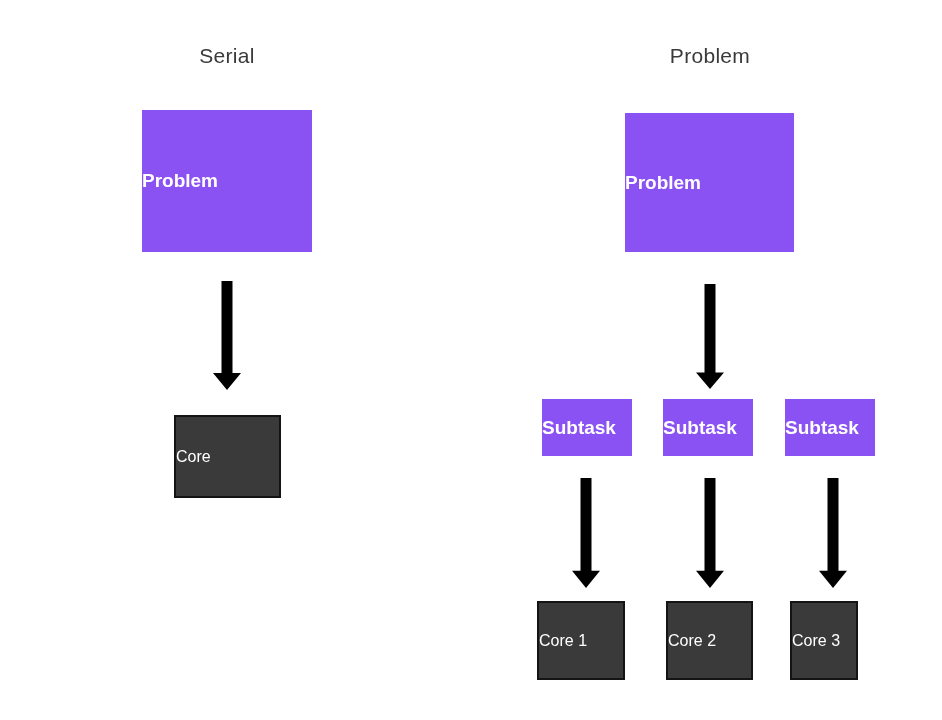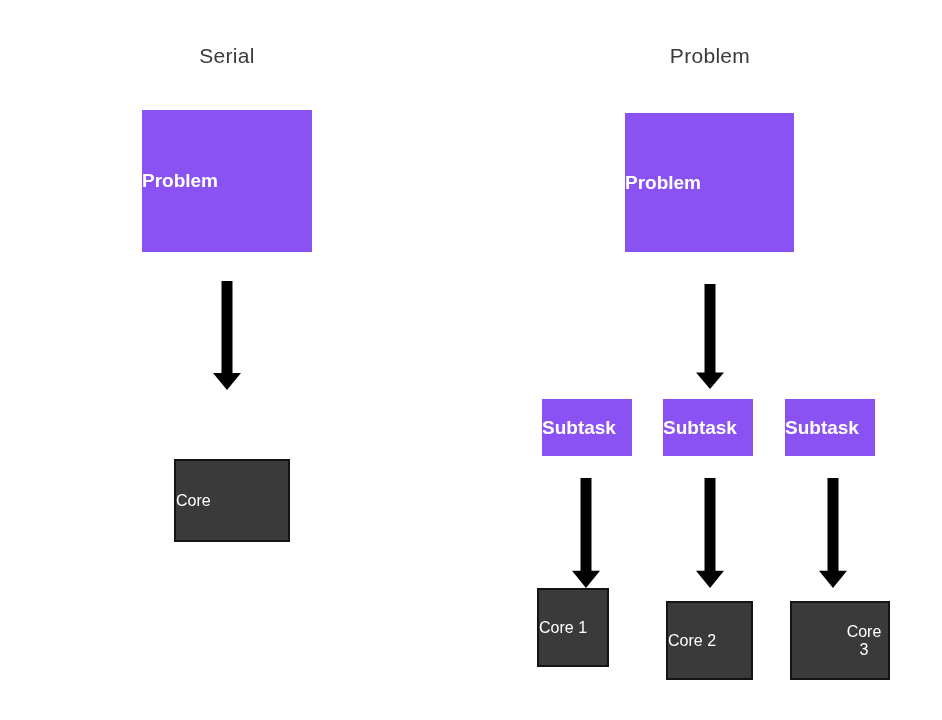--- a/index.html
+++ b/index.html
@@ -67,21 +67,21 @@
   <div class="col-title" style="left:127px;top:44px;">Serial</div>
 
   <div class="box problem-box" style="left:142px;top:110px;width:170px;height:142px;">
     <span>Problem</span>
   </div>
 
   <svg class="arrow" style="left:213px;top:281px;" width="28" height="109" viewBox="0 0 28 109" preserveAspectRatio="none">
     <path d="M8.5 0 L19.5 0 L19.5 92 L28 92 L14 109 L0 92 L8.5 92 Z"></path>
   </svg>
 
-  <div class="box core-box" style="left:174px;top:415px;width:116px;height:83px;margin-top:44px;">
+  <div class="box core-box" style="left:174px;top:415px;width:107px;height:83px;">
     <span>Core</span>
   </div>
 
   <div class="col-title" style="left:610px;top:44px;">Problem</div>
 
   <div class="box problem-box" style="left:625px;top:113px;width:169px;height:139px;">
     <span>Problem</span>
   </div>
 
   <svg class="arrow" style="left:696px;top:284px;" width="28" height="105" viewBox="0 0 28 109" preserveAspectRatio="none">
@@ -101,23 +101,23 @@
   <svg class="arrow" style="left:572px;top:478px;" width="28" height="110" viewBox="0 0 28 109" preserveAspectRatio="none">
     <path d="M8.5 0 L19.5 0 L19.5 92 L28 92 L14 109 L0 92 L8.5 92 Z"></path>
   </svg>
   <svg class="arrow" style="left:696px;top:478px;" width="28" height="110" viewBox="0 0 28 109" preserveAspectRatio="none">
     <path d="M8.5 0 L19.5 0 L19.5 92 L28 92 L14 109 L0 92 L8.5 92 Z"></path>
   </svg>
   <svg class="arrow" style="left:819px;top:478px;" width="28" height="110" viewBox="0 0 28 109" preserveAspectRatio="none">
     <path d="M8.5 0 L19.5 0 L19.5 92 L28 92 L14 109 L0 92 L8.5 92 Z"></path>
   </svg>
 
-  <div class="box core-box" style="left:537px;top:588px;width:72px;height:79px;">
+  <div class="box core-box" style="left:537px;top:601px;width:88px;height:79px;">
     <span>Core 1</span>
   </div>
   <div class="box core-box" style="left:666px;top:601px;width:87px;height:79px;">
     <span>Core 2</span>
   </div>
-  <div class="box core-box" style="left:790px;top:601px;width:100px;height:79px;padding-left:48px;">
+  <div class="box core-box" style="left:790px;top:601px;width:68px;height:79px;">
     <span>Core 3</span>
   </div>
 
 </div>
 
 </body></html>

